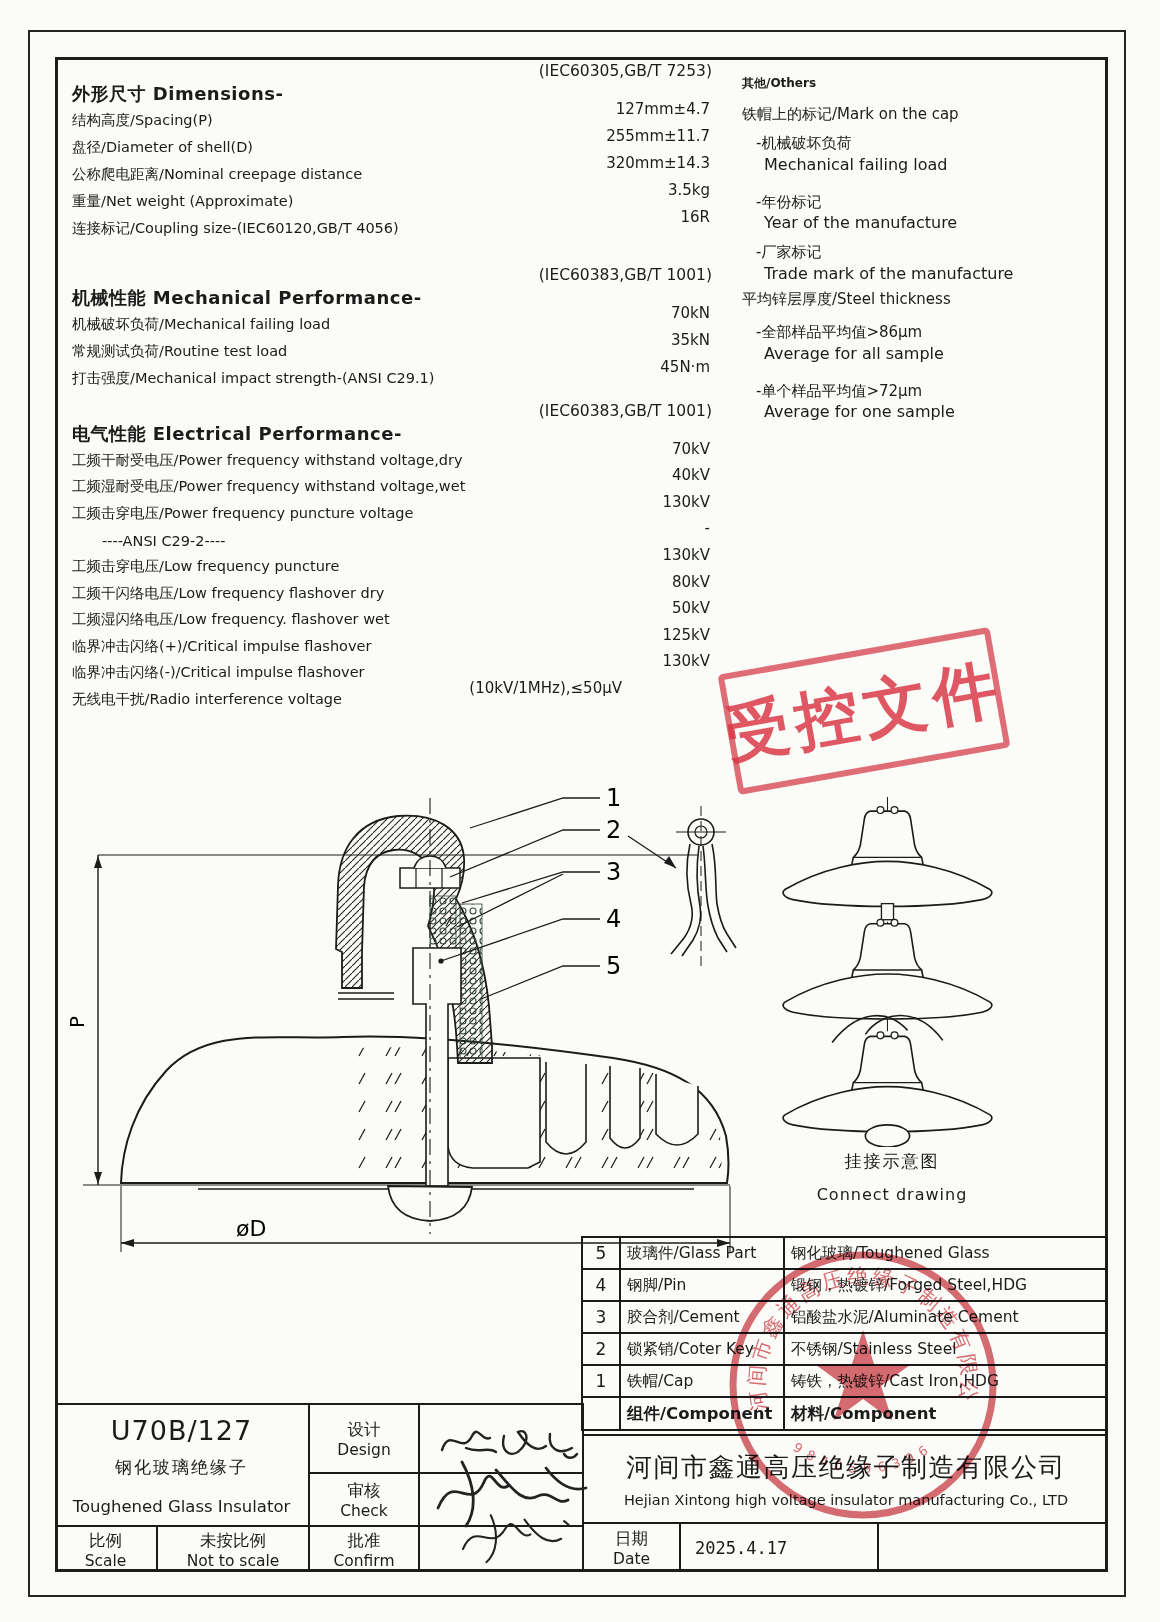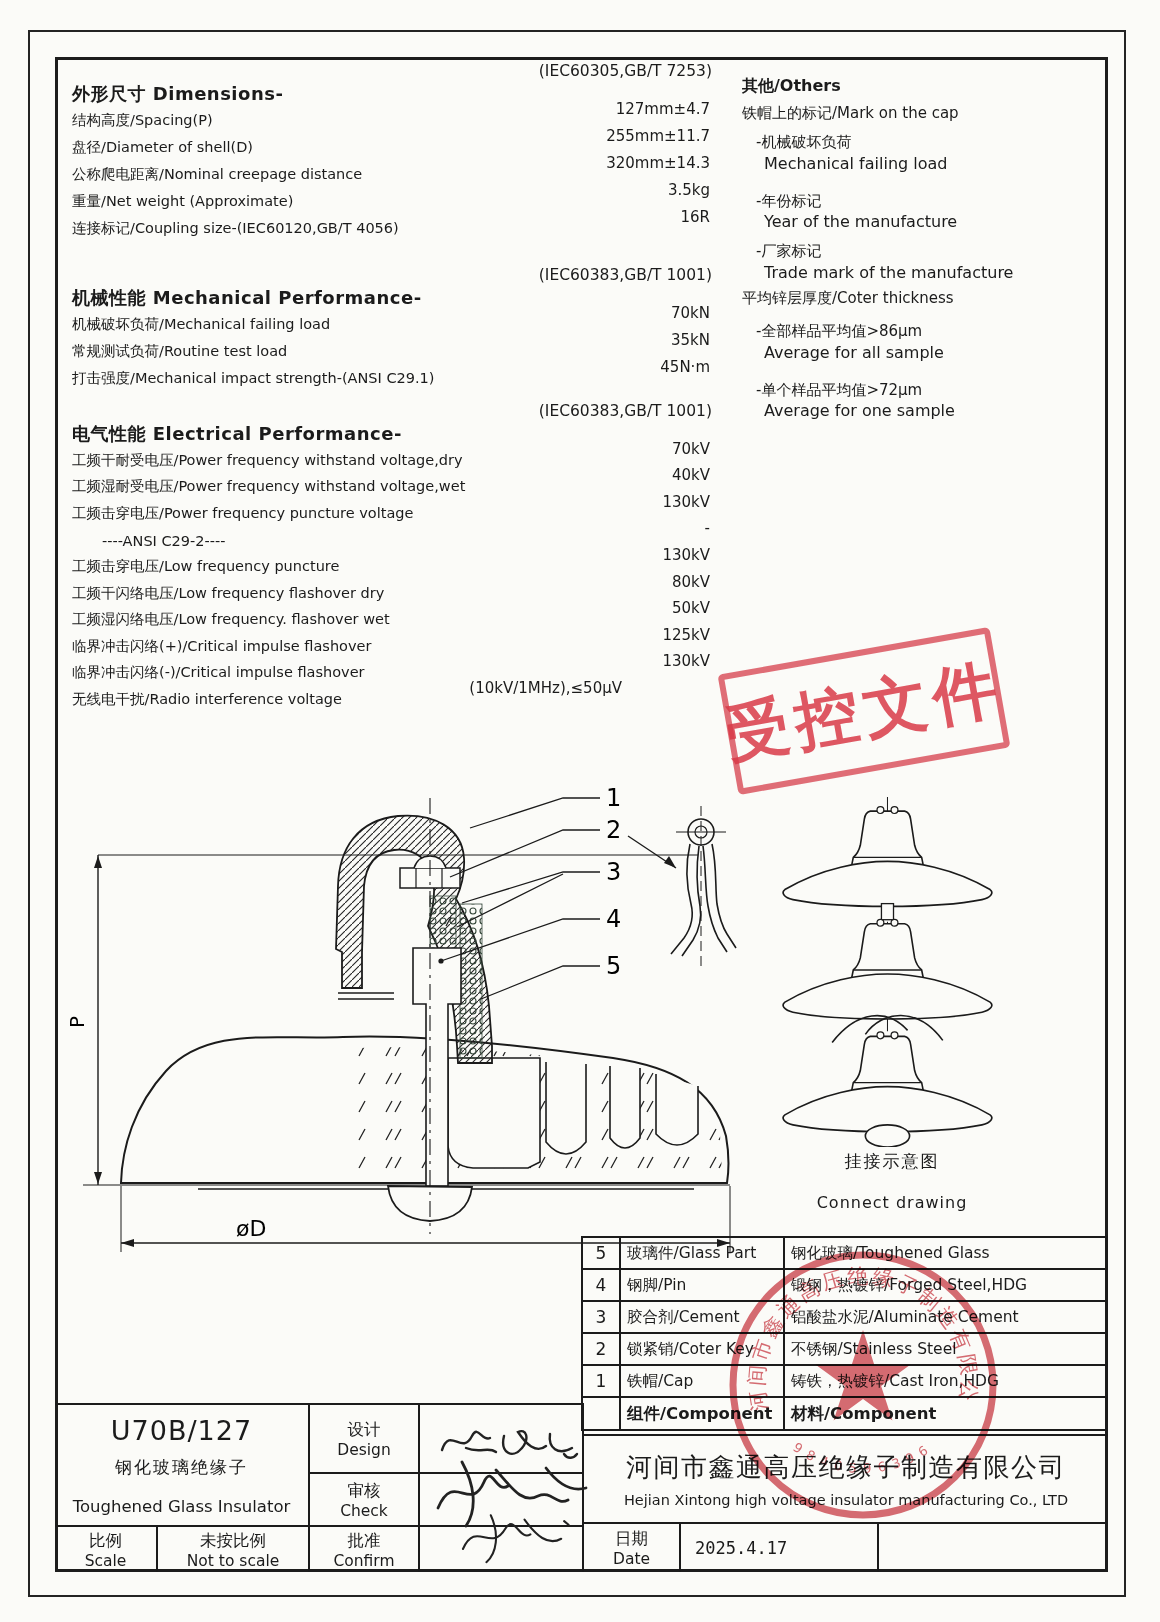--- a/index.html
+++ b/index.html
@@ -15,35 +15,35 @@
   .sec-title{position:absolute;left:0;bottom:0;font-weight:bold;font-size:18px;letter-spacing:.5px;}
   .sec-std{position:absolute;right:0;top:0;font-size:15.5px;}
   .srow{position:relative;height:27px;}
   .srow .lab{position:absolute;left:0;bottom:3px;font-size:14.5px;white-space:nowrap;}
   .srow .val{position:absolute;right:2px;bottom:15px;font-size:15px;}
   .srow.indent .lab{left:30px;}
   .elec .srow{height:26.6px;}
 
   
   .others{position:absolute;left:742px;top:76px;width:362px;font-size:15px;line-height:1.25;}
-  .others .o-head{font-weight:bold;font-size:16px;margin-bottom:8px;}
+  .others .o-head{font-weight:bold;font-size:12px;margin-bottom:14px;}
   .others .o-plain{margin:4px 0 8px 0;}
   .others .o-dash{margin:10px 12px 2px 14px;}
   .others .o-sub{margin:0 0 6px 22px;font-size:16px;}
 
   
   .ctrl-stamp{left:726px;top:650px;width:276px;height:122px;transform:rotate(-10deg);
      border:6px solid rgba(213,62,75,.75);border-radius:5px;display:flex;align-items:center;
      justify-content:center;color:rgba(216,58,72,.85);font-size:64px;font-weight:bold;
      letter-spacing:6px;white-space:nowrap;}
 
   
   .connect-cap{left:772px;top:1150px;width:240px;text-align:center;}
   .connect-cap .zh{font-size:17px;letter-spacing:2px;}
-  .connect-cap .en{font-size:16px;margin-top:20px;letter-spacing:1px;}
+  .connect-cap .en{font-size:16px;margin-top:12px;letter-spacing:1px;}
 
   
   .parts{left:581px;top:1236px;width:527px;border:2px solid #1b1b1b;}
   .prow{display:grid;grid-template-columns:38px 164px 1fr;border-bottom:2px solid #1b1b1b;}
   .prow:last-child{border-bottom:none;}
   .prow>div{border-right:2px solid #1b1b1b;padding:5px 6px 4px 6px;font-size:15.5px;white-space:nowrap;overflow:hidden;}
   .prow>div:last-child{border-right:none;}
   .prow .num{text-align:center;font-size:17px;}
   .prow.foot>div{font-weight:bold;font-size:16.5px;}
 
@@ -165,21 +165,21 @@
 
   <aside class="others">
     <div class="o-head">其他/Others</div>
     <div class="o-plain">铁帽上的标记/Mark on the cap</div>
     <div class="o-dash">-机械破坏负荷</div>
     <div class="o-sub">Mechanical  failing  load</div>
     <div class="o-dash" style="margin-top:18px">-年份标记</div>
     <div class="o-sub">Year of the manufacture</div>
     <div class="o-dash">-厂家标记</div>
     <div class="o-sub">Trade mark of the manufacture</div>
-    <div class="o-plain">平均锌层厚度/Coter  thickness</div>
+    <div class="o-plain">平均锌层厚度/Steel  thickness</div>
     <div class="o-dash" style="margin-top:14px">-全部样品平均值&gt;86μm</div>
     <div class="o-sub">Average  for  all sample</div>
     <div class="o-dash" style="margin-top:18px">-单个样品平均值&gt;72μm</div>
     <div class="o-sub">Average for one sample</div>
   </aside>
 
   <div class="abs ctrl-stamp">
     <span>受控文件</span>
   </div>
 

